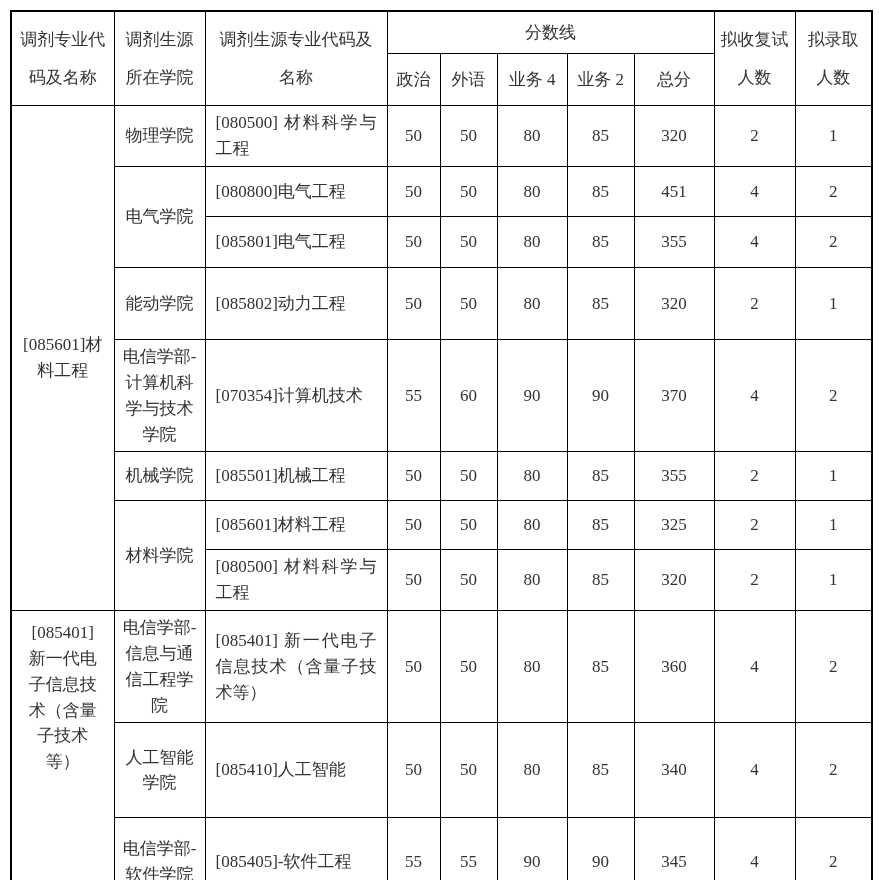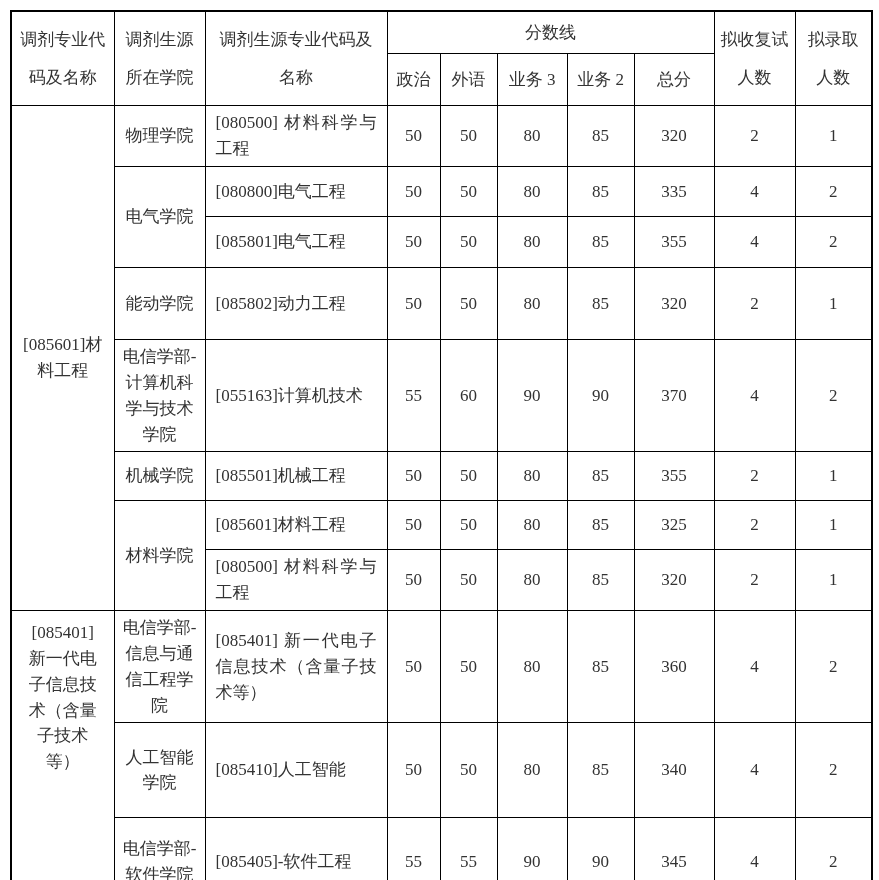--- a/index.html
+++ b/index.html
@@ -61,21 +61,21 @@
         <th rowspan="2">调剂专业代码及名称</th>
         <th rowspan="2">调剂生源所在学院</th>
         <th rowspan="2">调剂生源专业代码及名称</th>
         <th colspan="5">分数线</th>
         <th rowspan="2">拟收复试人数</th>
         <th rowspan="2">拟录取人数</th>
       </tr>
       <tr class="sub-row">
         <th>政治</th>
         <th>外语</th>
-        <th>业务 3</th>
+        <th>业务 4</th>
         <th>业务 2</th>
         <th>总分</th>
       </tr>
     </thead>
     <tbody>
         <tr style="height: 52px;">
           <td rowspan="8" class="col-major prelines">[085601]材料工程</td>
           <td rowspan="1" class="col-college">物理学院</td>
           <td class="col-source">[080500] 材料科学与工程</td>
           <td class="col-num">50</td>
@@ -86,21 +86,21 @@
           <td class="col-num">2</td>
           <td class="col-num">1</td>
         </tr>
         <tr style="height: 50px;">
           <td rowspan="2" class="col-college">电气学院</td>
           <td class="col-source">[080800]电气工程</td>
           <td class="col-num">50</td>
           <td class="col-num">50</td>
           <td class="col-num">80</td>
           <td class="col-num">85</td>
-          <td class="col-num">335</td>
+          <td class="col-num">451</td>
           <td class="col-num">4</td>
           <td class="col-num">2</td>
         </tr>
         <tr style="height: 51px; margin-left: 45px;">
           <td class="col-source">[085801]电气工程</td>
           <td class="col-num">50</td>
           <td class="col-num">50</td>
           <td class="col-num">80</td>
           <td class="col-num">85</td>
           <td class="col-num">355</td>
@@ -113,21 +113,21 @@
           <td class="col-num">50</td>
           <td class="col-num">50</td>
           <td class="col-num">80</td>
           <td class="col-num">85</td>
           <td class="col-num">320</td>
           <td class="col-num">2</td>
           <td class="col-num">1</td>
         </tr>
         <tr style="height: 103px;">
           <td rowspan="1" class="col-college">电信学部-计算机科学与技术学院</td>
-          <td class="col-source">[055163]计算机技术</td>
+          <td class="col-source">[070354]计算机技术</td>
           <td class="col-num">55</td>
           <td class="col-num">60</td>
           <td class="col-num">90</td>
           <td class="col-num">90</td>
           <td class="col-num">370</td>
           <td class="col-num">4</td>
           <td class="col-num">2</td>
         </tr>
         <tr style="height: 49px;">
           <td rowspan="1" class="col-college">机械学院</td>

